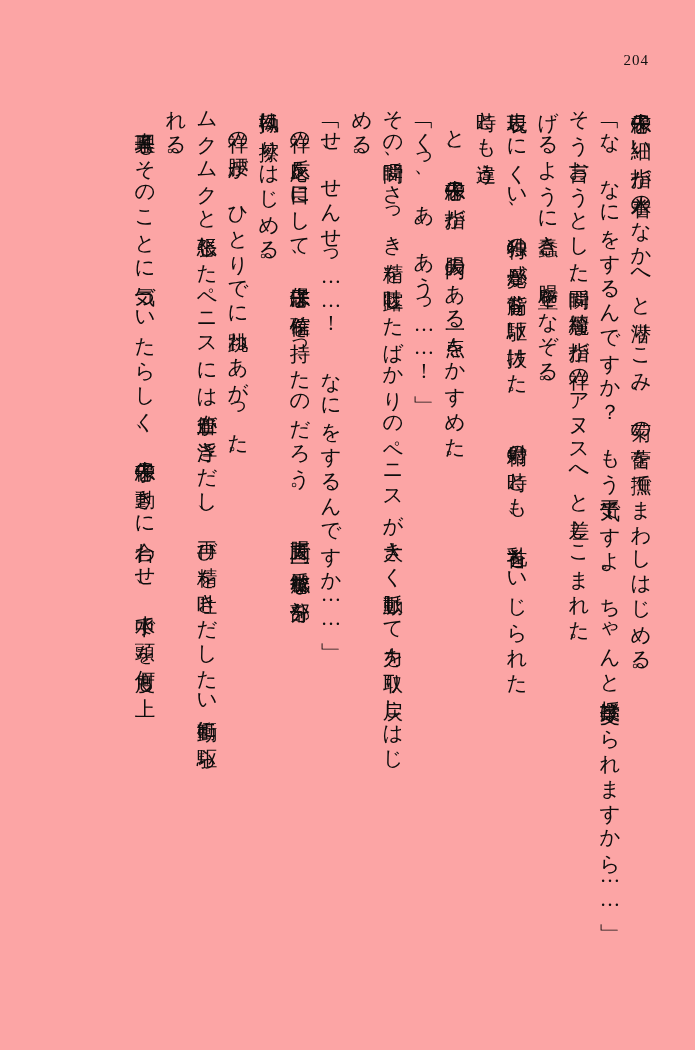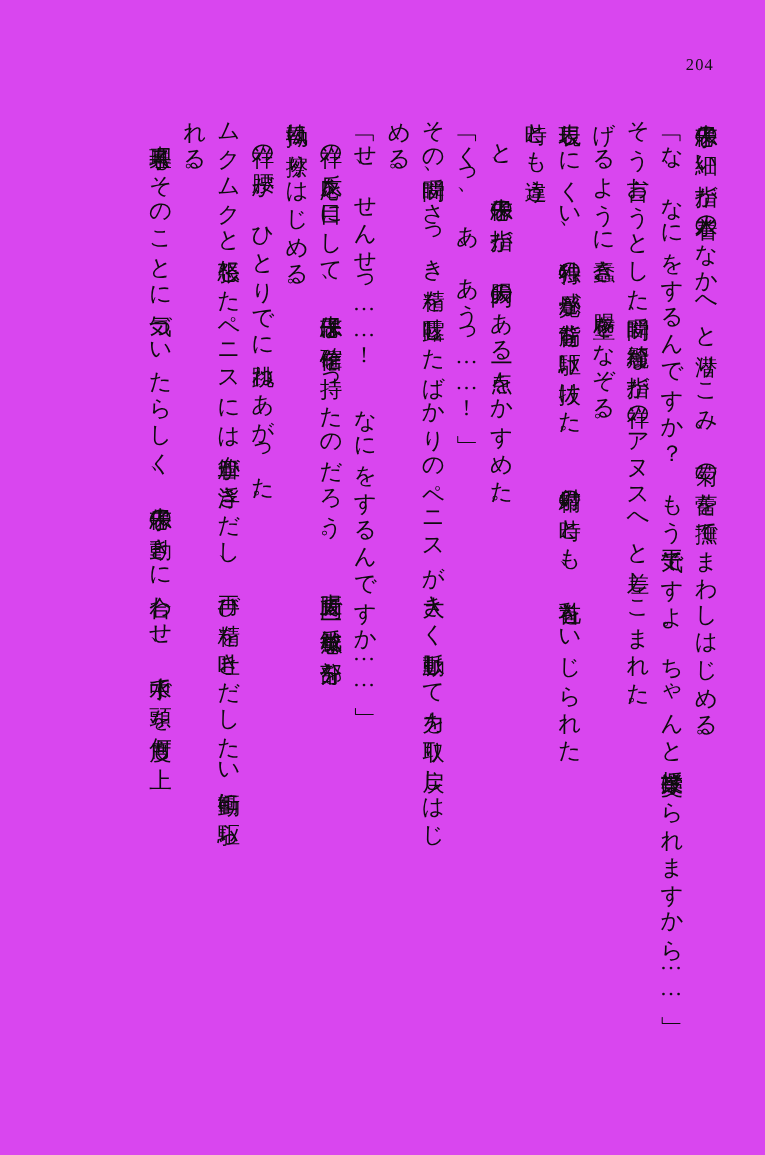--- a/index.html
+++ b/index.html
@@ -14,21 +14,21 @@
     color: #000000;
     overflow: hidden;
     position: relative;
   }
   .page {
     position: absolute;
     left: 0;
     top: 0;
     width: 695px;
     height: 1050px;
-    background: #d946ef;
+    background: #fca5a5;
   }
   .page-number {
     position: absolute;
     right: 46px;
     top: 52px;
     font-size: 15px;
     letter-spacing: 1px;
     font-family: "Liberation Serif", "DejaVu Serif", serif;
     color: #111111;
   }

